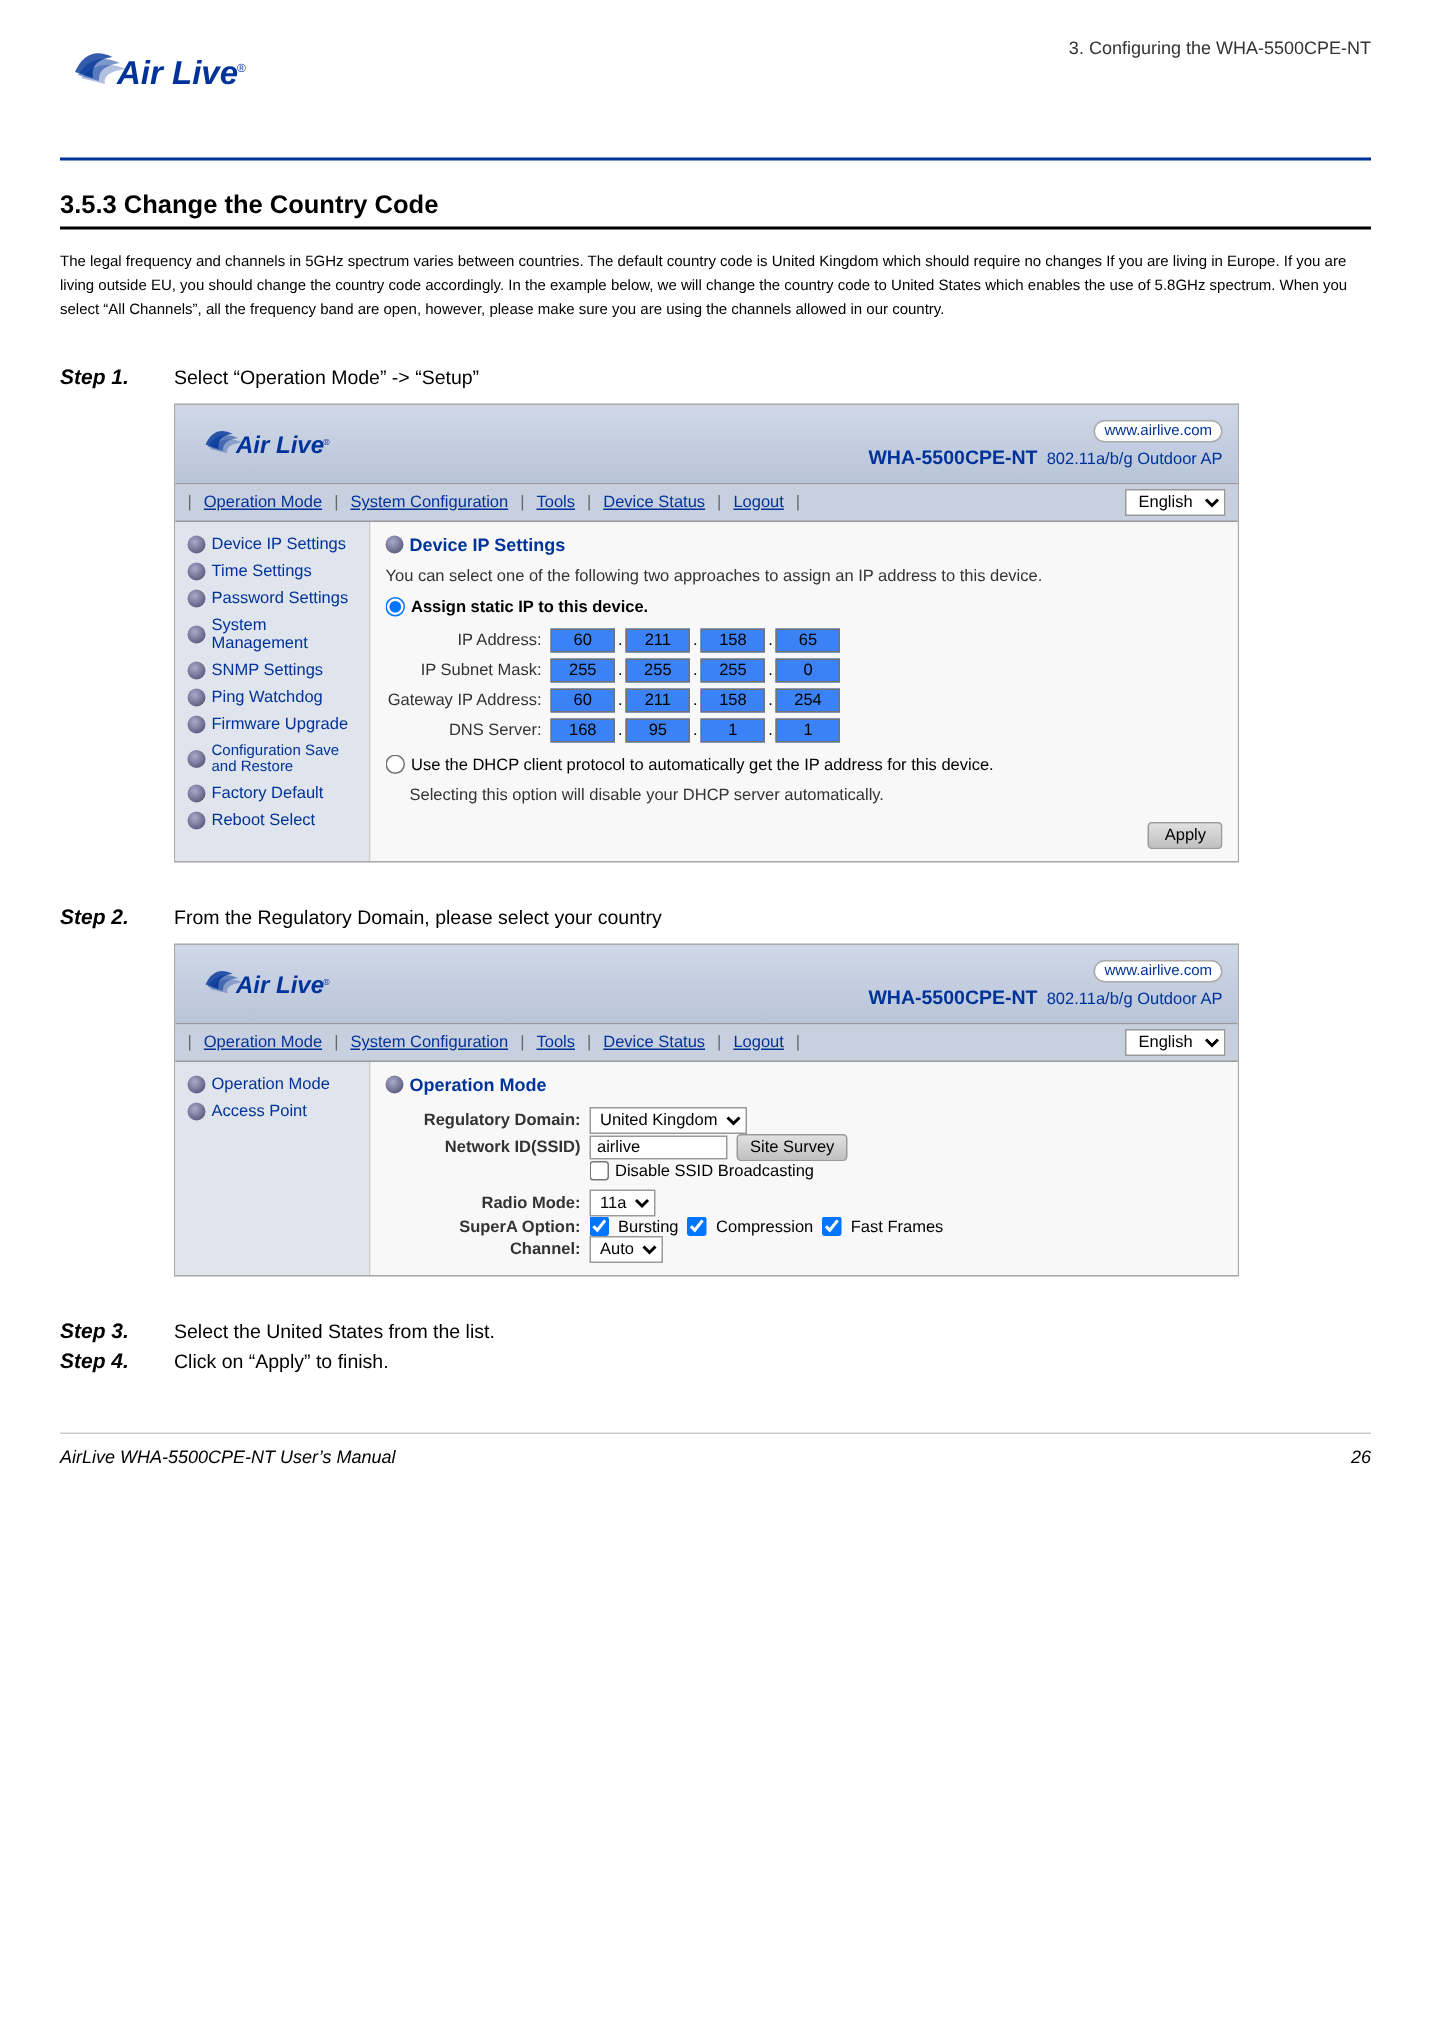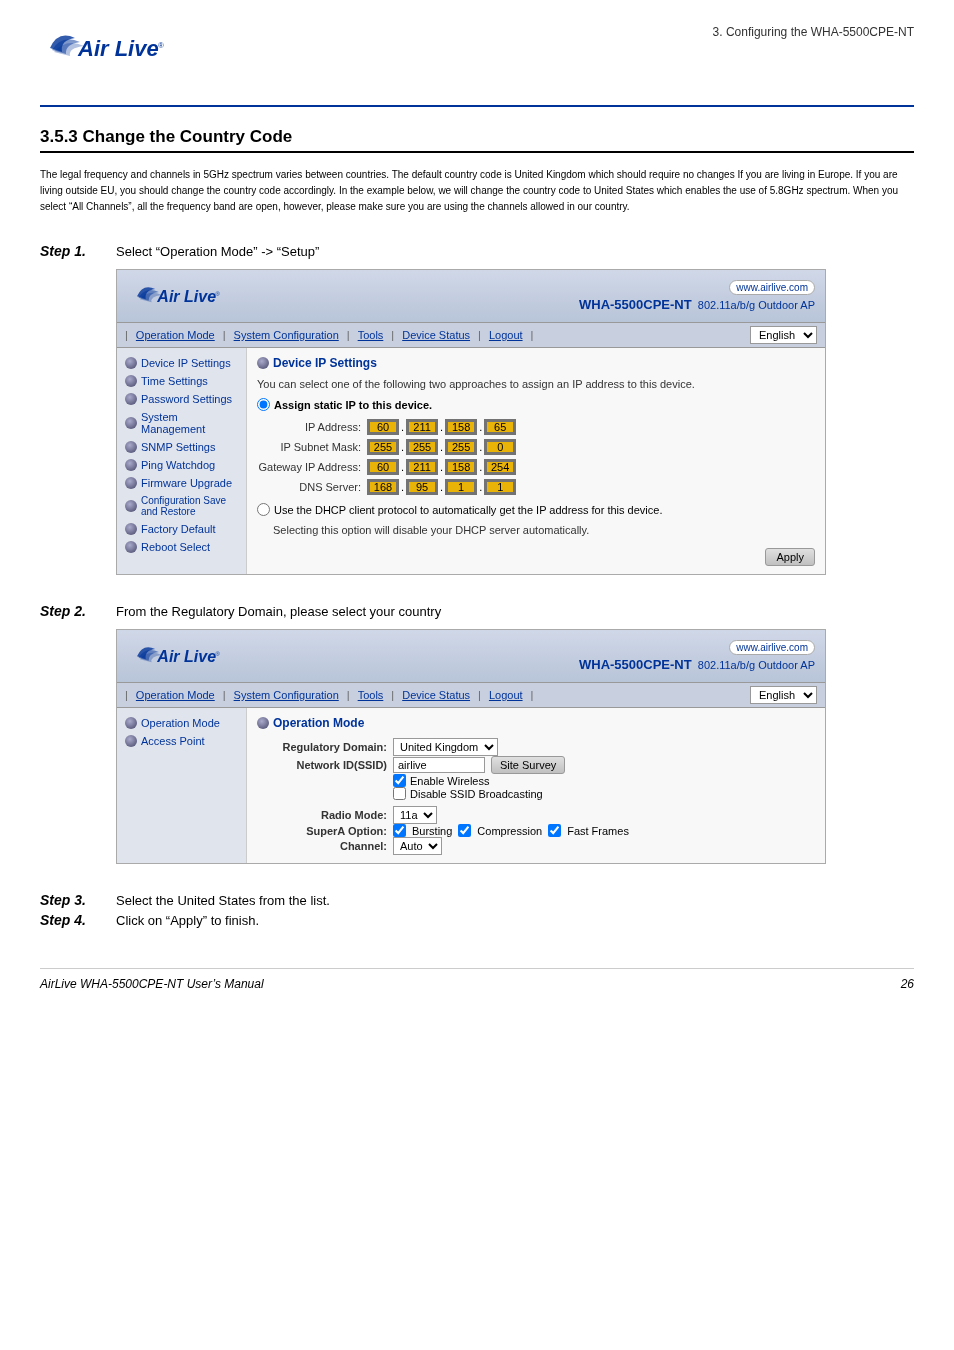--- a/index.html
+++ b/index.html
@@ -201,24 +201,24 @@
       text-align: right;
       padding-right: 6px;
       color: #333;
     }
     .ip-inputs {
       display: flex;
       align-items: center;
       gap: 2px;
     }
     .ip-box {
-      width: 32px;
+      width: 43px;
       height: 16px;
-      border: 3px solid #737373;
-      background: #eab308;
+      border: 1px solid #737373;
+      background: #3b82f6;
       font-size: 11px;
       text-align: center;
     }
     .ip-dot {
       font-size: 11px;
     }
 
     .apply-btn {
       background: linear-gradient(to bottom, #e0e0e0, #c0c0c0);
       border: 1px solid #999;
@@ -558,24 +558,20 @@
           <option>United States</option>
         </select>
       </div>
 
       <div class="op-field-row">
         <span class="op-field-label">Network ID(SSID)</span>
         <input class="op-input" type="text" value="airlive" style="">
         <button class="site-survey-btn">Site Survey</button>
       </div>
 
-      <div class="checkbox-row">
-        <input type="checkbox" checked="" style="">
-        <span>Enable Wireless</span>
-      </div>
 
       <div class="checkbox-row">
         <input type="checkbox" style="">
         <span>Disable SSID Broadcasting</span>
       </div>
 
       <div class="op-field-row" style="margin-top:6px;">
         <span class="op-field-label">Radio Mode:</span>
         <select class="op-select">
           <option>11a</option>

